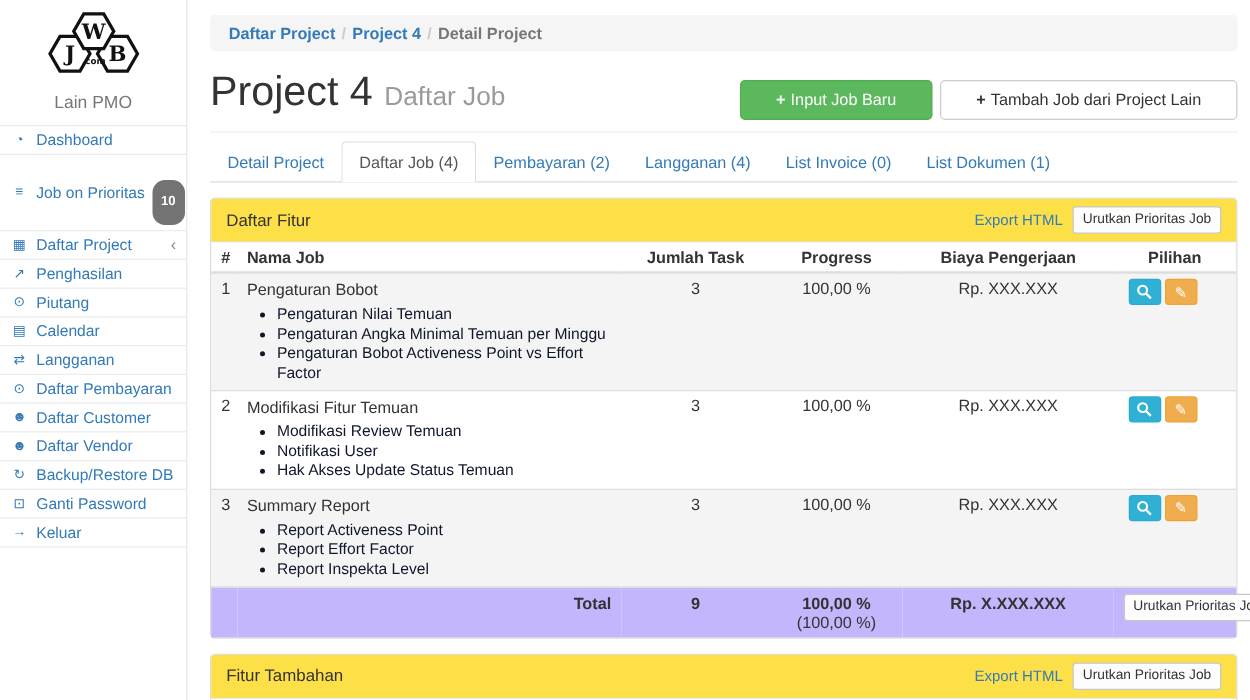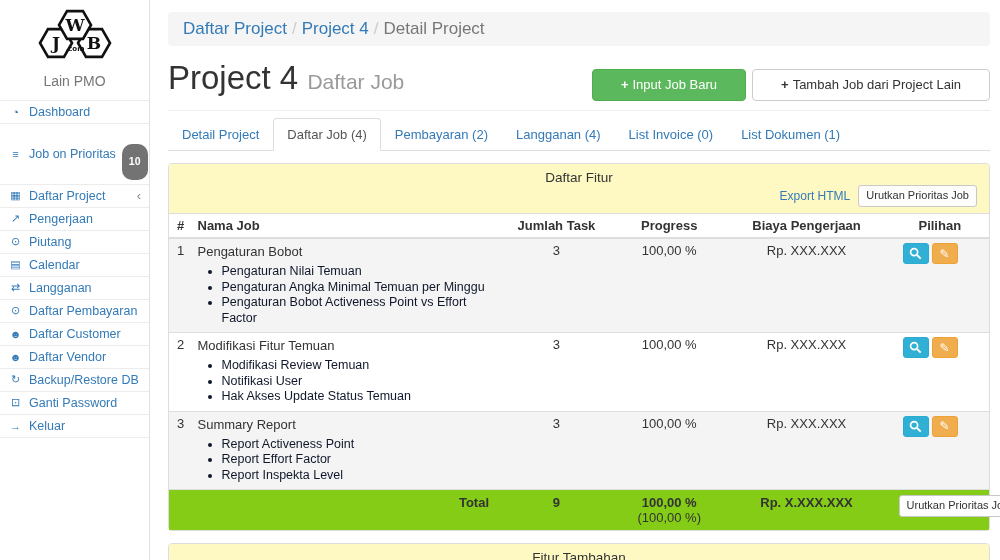--- a/index.html
+++ b/index.html
@@ -23,21 +23,21 @@
   }
   .nav-icon { width:15px; min-width:15px; text-align:center; font-size:11px; color:#337ab7; }
   .badge { margin-left:auto; background:#737373; color:#fff; border-radius:10px;
     font-size:10.5px; font-weight:bold; padding:12px 7px; line-height:1.1;margin-top:16px; }
   .chevron { margin-left:auto; color:#888; font-size:13px; line-height:1; }
 
   
   .main { flex:1; padding:12px 10px 0 18px; overflow:hidden; background:#fff; }
 
   .breadcrumb { background:#f5f5f5; border-radius:4px; padding:7px 15px;
-    color:#777; margin:0 0 14px 0; font-size:17px; }
+    color:#777; margin:0 0 14px 0; font-size:13px;font-weight:bold; }
   .breadcrumb a { color:#337ab7; text-decoration:none; cursor:pointer; }
   .breadcrumb .sep { color:#ccc; padding:0 5px; }
 
   .page-header { border-bottom:1px solid #eee; padding-bottom:9px; margin-bottom:7px; }
   .page-header::after { content:""; display:block; clear:both; }
   .header-buttons { float:right; margin-top:9px; }
   h1 { margin:0; font-size:33px; font-weight:500; color:#333; line-height:1.1; }
   h1 small { font-size:21px; color:#9a9a9a; font-weight:400; }
 
   .btn { display:inline-block; border:1px solid #ccc; border-radius:4px;
@@ -47,39 +47,39 @@
   .btn-success { background:#5cb85c; border-color:#4cae4c; color:#fff; margin-right:6px; }
   .btn-xs { padding:2px 7px; font-size:11px; border-radius:3px; background:#fdfdfd; border-color:#c8c8c8; }
 
   .nav-tabs { list-style:none; margin:0; padding:0; display:flex; border-bottom:1px solid #ddd; }
   .nav-tabs li { margin-bottom:-1px; }
   .nav-tabs a { display:block; padding:8px 13px; color:#337ab7; text-decoration:none;
     border:1px solid transparent; border-radius:4px 4px 0 0; font-size:13px; cursor:pointer; }
   .nav-tabs li.active a { color:#555; background:#fff; border-color:#ddd #ddd #fff; }
 
   .panel { border:1px solid #ddd; border-radius:4px; margin-top:12px; background:#fff; }
-  .panel-heading { background:#fef9c3; border-bottom:1px solid #ddd; border-radius:3px 3px 0 0;
-    padding:6px 12px; display:flex; align-items:center;flex-direction:column; }
+  .panel-heading { background:#fde047; border-bottom:1px solid #ddd; border-radius:3px 3px 0 0;
+    padding:6px 12px; display:flex; align-items:center; }
   .panel-title { font-size:13.5px; color:#333; }
   .heading-right { margin-left:auto; display:flex; align-items:center; gap:8px; }
   .export-link { color:#337ab7; text-decoration:none; font-size:12px; cursor:pointer; }
 
   table { width:100%; border-collapse:collapse; font-size:13px; table-layout:fixed; }
   th { padding:4px 8px; border-bottom:2px solid #ddd; font-weight:bold; text-align:center; white-space:nowrap; }
   th.left { text-align:left; }
   td { padding:4px 8px; vertical-align:top; border-top:1px solid #ddd; }
   tbody tr:first-child td { border-top:none; }
   tbody tr.stripe { background:#f4f4f4; }
   td.center { text-align:center; }
   td.actions { text-align:left; padding-left:12px; white-space:nowrap; }
   .job-name { line-height:18px; }
   ul.subtasks { margin:3px 0 2px 24px; padding:0; }
   ul.subtasks li { line-height:15.5px; font-size:12.5px; color:#0f172a; }
 
-  tr.total-row td { border-top:1px solid #ddd; background:#84cc16; padding:5px 8px; }
+  tr.total-row td { border-top:1px solid #ddd; background:#c4b5fd; padding:5px 8px; }
   .t-label { text-align:right; font-weight:bold; }
   .t-bold { font-weight:bold; }
   .t-btn { text-align:right; white-space:nowrap; }
 
   .abtn { display:inline-flex; align-items:center; justify-content:center;
     width:26px; height:21px; border-radius:3px; margin-right:3px; border:1px solid;
     cursor:pointer; vertical-align:top; }
   .abtn-info { background:#31b0d5; border-color:#2aabd2; }
   .abtn-warning { background:#f0ad4e; border-color:#eea236; color:#fff; font-size:12px; line-height:1; }
 </style>
@@ -111,21 +111,21 @@
           <span>Job on Prioritas</span>
           <span class="badge">10</span>
         </li>
         <li>
           <span class="nav-icon">▦</span>
           <span>Daftar Project</span>
           <span class="chevron">‹</span>
         </li>
         <li>
           <span class="nav-icon">↗</span>
-          <span>Pengerjaan</span>
+          <span>Penghasilan</span>
         </li>
         <li>
           <span class="nav-icon">⊙</span>
           <span>Piutang</span>
         </li>
         <li>
           <span class="nav-icon">▤</span>
           <span>Calendar</span>
         </li>
         <li>

